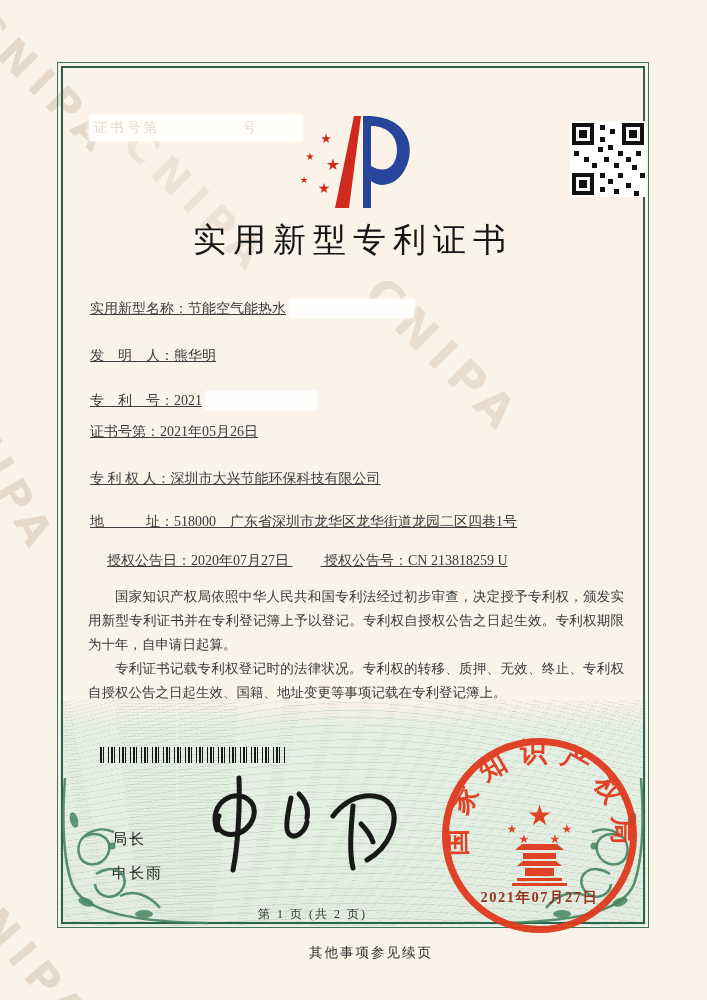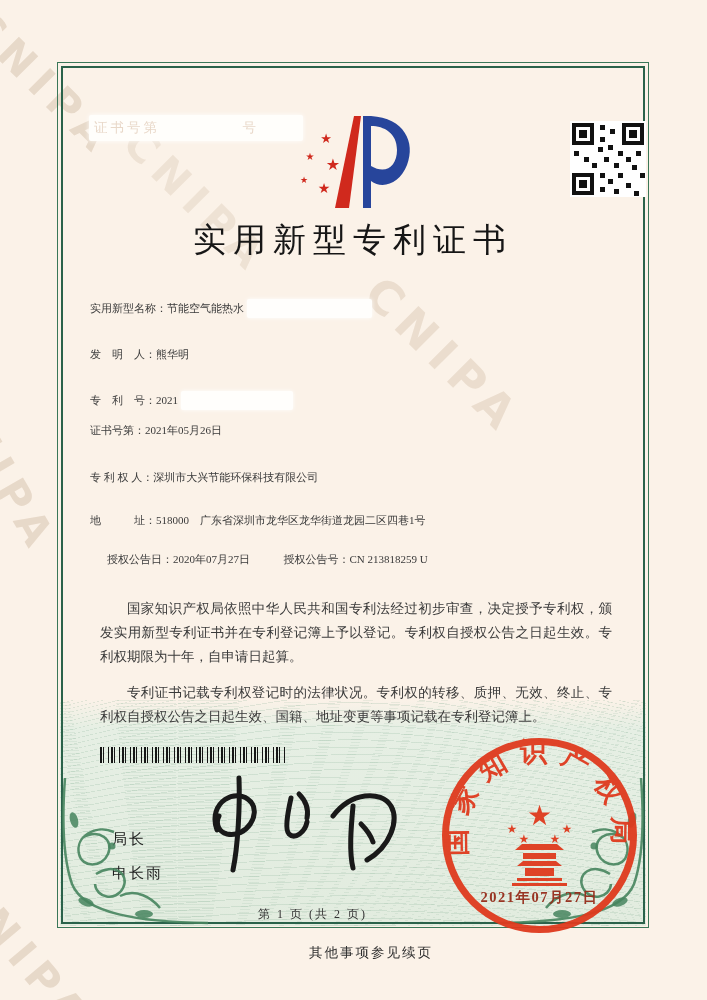--- a/index.html
+++ b/index.html
@@ -30,32 +30,32 @@
   .certno{
     position:absolute;left:89px;top:115px;width:214px;height:26px;z-index:5;
     background:#fffefb;border-radius:2px;box-shadow:0 0 5px rgba(255,255,255,.9);
     display:flex;align-items:center;padding-left:5px;box-sizing:border-box;
   }
   .certno span{font-size:13.5px;color:rgba(214,184,158,.55);letter-spacing:3px;}
   .title{
     position:absolute;left:57px;top:218px;width:592px;z-index:5;text-align:center;
     font-size:33px;font-weight:400;letter-spacing:7px;color:#161616;
   }
-  .row{position:absolute;left:90px;z-index:5;font-size:11px;color:#3c3c3c;white-space:nowrap;}
+  .row{position:absolute;left:90px;z-index:5;font-size:14px;color:#3c3c3c;white-space:nowrap;text-decoration:underline;}
   .row .lbl{color:#3c3c3c;}
   .row .val{color:#3a3a3a;}
   .redact{
     display:inline-block;vertical-align:middle;height:19px;background:#fffefc;
     border-radius:2px;box-shadow:0 0 4px rgba(255,255,255,.95);margin-left:3px;transform:translateY(-1px);
   }
   .bodytext{
     position:absolute;left:88px;top:585px;width:536px;z-index:5;
     font-size:13.5px;line-height:1.78;color:#3a3a3a;text-align:justify;
   }
-  .bodytext p{margin:12px;text-indent:2em;}
+  .bodytext p{margin:0;text-indent:2em;}
   .barcode{
     position:absolute;left:100px;top:747px;width:186px;height:16px;z-index:5;
     background:
       repeating-linear-gradient(90deg,#161616 0 2px,rgba(0,0,0,0) 2px 3px,#161616 3px 4px,rgba(0,0,0,0) 4px 8px,#161616 8px 9px,rgba(0,0,0,0) 9px 11px);
   }
   .signer{position:absolute;left:112px;z-index:5;font-family:"Liberation Sans","DejaVu Sans",sans-serif;font-size:15px;color:#1c1c1c;letter-spacing:2px;}
   .sig{position:absolute;left:195px;top:772px;z-index:6;}
   .sealwrap{position:absolute;left:437px;top:733px;z-index:6;opacity:.95;}
   .pageno{
     position:absolute;left:57px;top:906px;width:511px;z-index:5;text-align:center;

